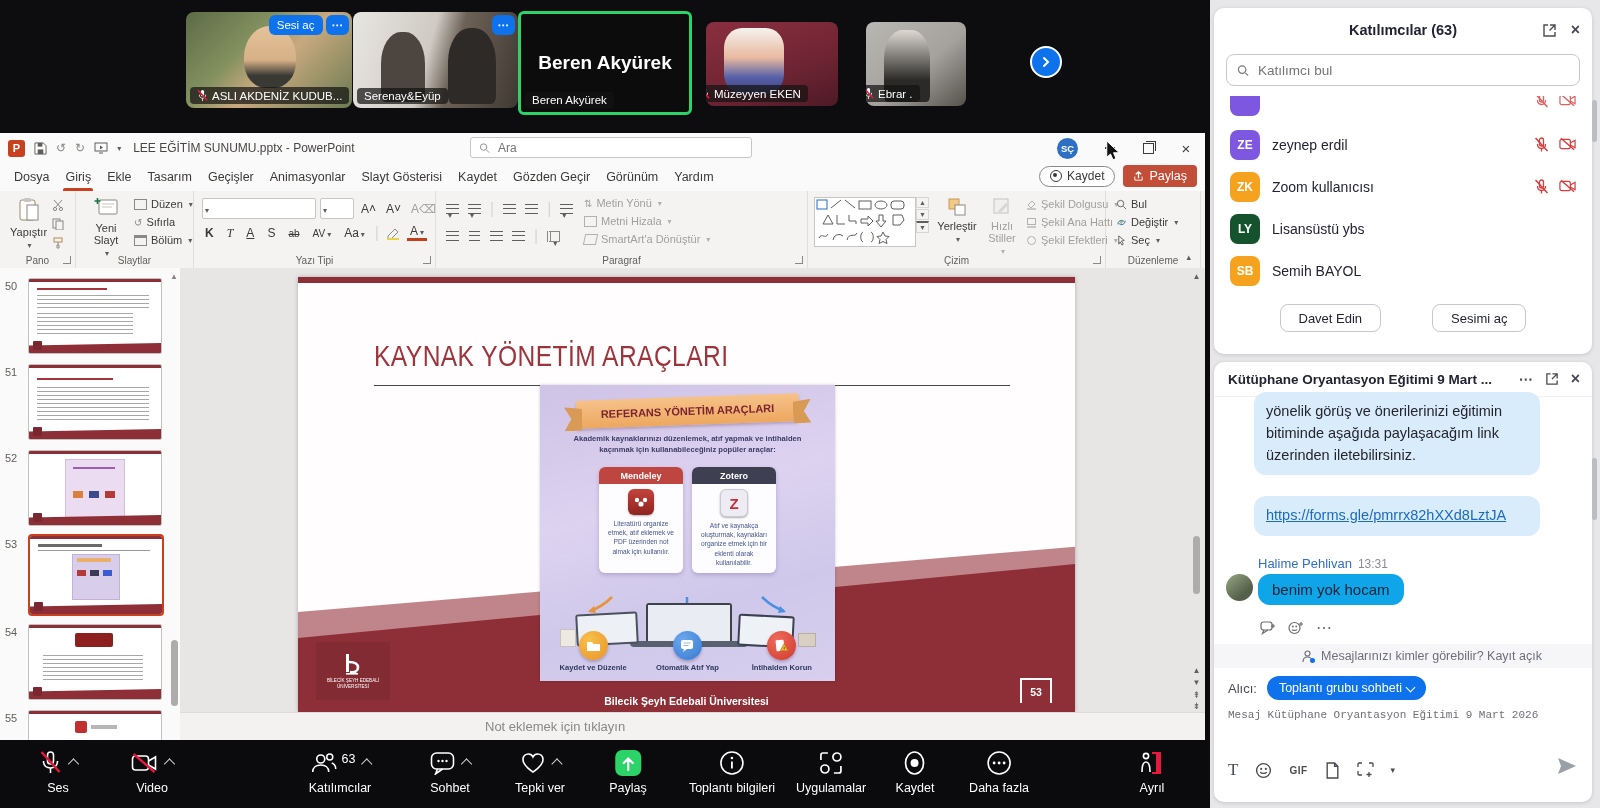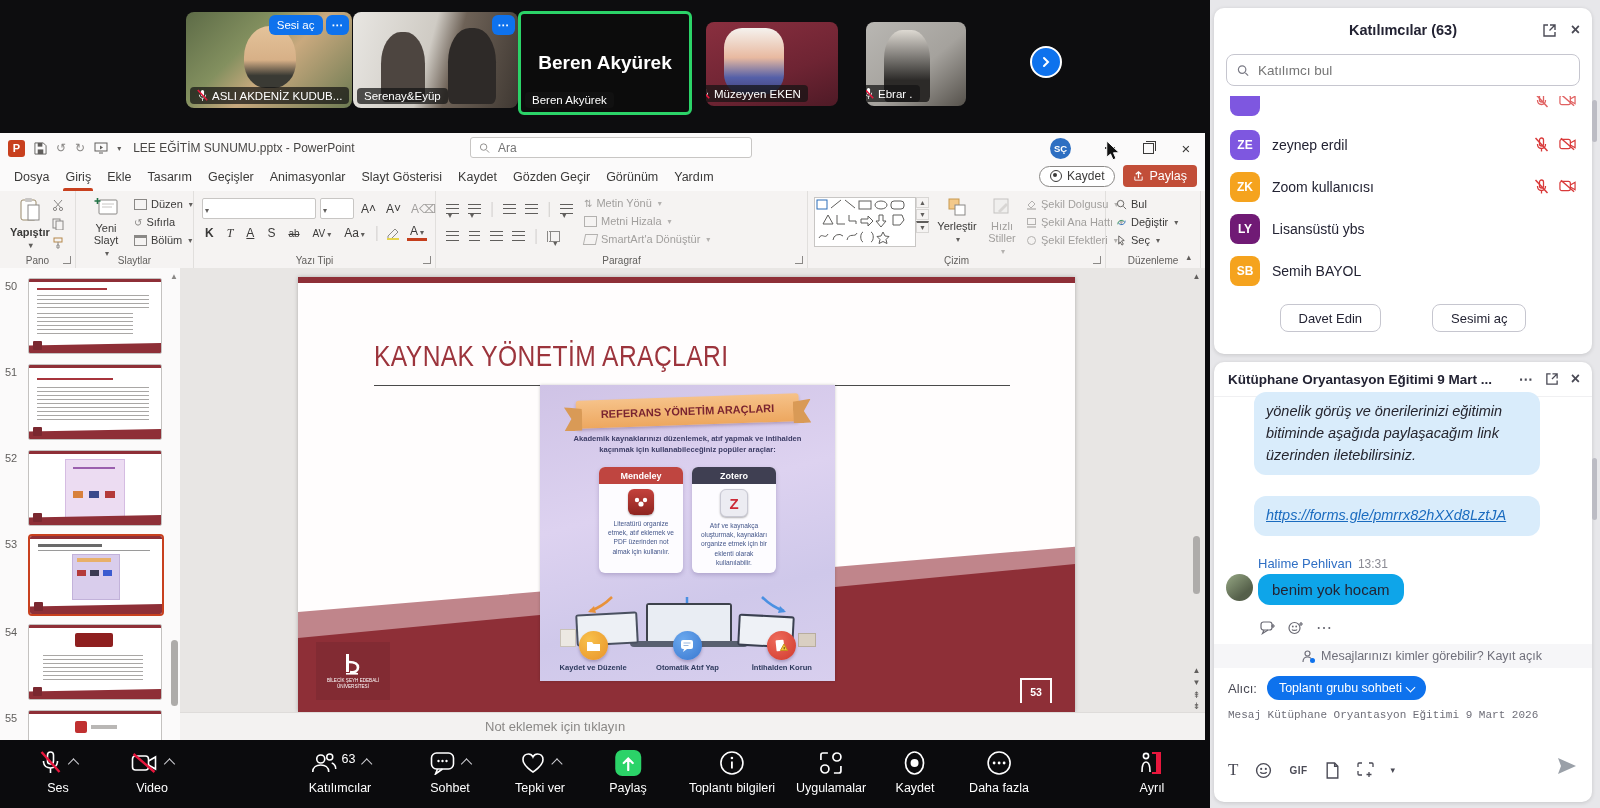--- a/index.html
+++ b/index.html
@@ -29,21 +29,21 @@
 
   
   .ppt{position:absolute;left:0;top:133px;width:1205px;height:607px;background:#f5f3f2;overflow:hidden;}
   .titlebar{position:absolute;left:0;top:0;width:100%;height:30px;background:#fbfafa;display:flex;align-items:center;}
   .qat{display:flex;align-items:center;gap:9px;padding-left:8px;color:#605e5c;}
   .ppt-logo{width:17px;height:17px;background:#c8401e;border-radius:3px;color:#fff;font-size:11px;font-weight:bold;display:flex;align-items:center;justify-content:center;}
   .tb-title{font-size:12px;color:#484644;margin-left:12px;white-space:nowrap;}
   .searchbox{position:absolute;left:470px;top:4px;width:282px;height:21px;border:1px solid #c8c6c4;border-radius:3px;background:#fff;display:flex;align-items:center;gap:6px;padding:0 8px;box-sizing:border-box;}
   .searchbox input{border:none;outline:none;font-size:12px;color:#605e5c;width:100%;font-family:inherit;background:transparent;}
   .tb-right{position:absolute;right:0;top:0;height:30px;display:flex;align-items:center;gap:0;}
-  .tb-av{width:21px;height:21px;border-radius:50%;background:#2d6fc2;color:#fff;font-size:9.5px;font-weight:bold;display:flex;align-items:center;justify-content:center;margin-right:20px;}
+  .tb-av{width:21px;height:21px;border-radius:50%;background:#2d6fc2;color:#fff;font-size:9.5px;font-weight:bold;display:flex;align-items:center;justify-content:center;margin-right:13px;}
   .wbtn{width:38px;height:30px;display:flex;align-items:center;justify-content:center;color:#3b3a39;cursor:pointer;font-size:15px;}
   .min-bar{width:10px;height:1.5px;background:#3b3a39;}
   .restore{width:9px;height:9px;border:1px solid #3b3a39;position:relative;}
   .restore:before{content:"";position:absolute;left:2px;top:-3px;width:9px;height:9px;border-top:1px solid #3b3a39;border-right:1px solid #3b3a39;}
   .menubar{position:absolute;left:0;top:30px;width:100%;height:28px;background:#fbfafa;display:flex;align-items:center;border-bottom:1px solid #e7e5e3;}
   .mtab{font-size:12.5px;color:#3b3a39;padding:0 8px;height:100%;display:flex;align-items:center;position:relative;cursor:pointer;white-space:nowrap;}
   .mtab.active:after{content:"";position:absolute;left:6px;right:6px;bottom:0;height:3px;background:#c8401e;border-radius:2px 2px 0 0;}
   .mb-right{position:absolute;right:8px;top:2px;display:flex;gap:8px;align-items:center;}
   .rec-pill{display:flex;align-items:center;gap:5px;border:1px solid #8a8886;border-radius:13px;background:#fff;height:21px;padding:0 10px;font-size:12px;color:#3b3a39;cursor:pointer;}
   .rec-dot{width:10px;height:10px;border:1.5px solid #3b3a39;border-radius:50%;position:relative;}
@@ -136,21 +136,21 @@
   .p-search input{border:none;outline:none;font-size:13.5px;color:#555;width:100%;font-family:inherit;}
   .prow{position:absolute;left:0;width:100%;height:42px;display:flex;align-items:center;padding:0 16px;box-sizing:border-box;gap:12px;}
   .pav{width:30px;height:30px;border-radius:8px;color:#fff;font-size:12px;font-weight:bold;display:flex;align-items:center;justify-content:center;flex:0 0 auto;}
   .pname{font-size:14px;color:#232333;flex:1;}
   .pstat{display:flex;gap:10px;}
   .p-btns{position:absolute;left:0;right:0;top:296px;display:flex;justify-content:space-around;padding:0 40px;}
   .pill-btn{border:1px solid #c6c6cf;background:#fff;border-radius:8px;height:28px;padding:0 18px;font-size:13px;color:#232333;font-family:inherit;cursor:pointer;}
   .ccard{top:362px;height:440px;}
   .c-head{height:34px;display:flex;align-items:center;padding:0 14px;font-size:13.5px;font-weight:bold;color:#232333;position:relative;border-bottom:1px solid #f0f0f2;}
   .c-icons{position:absolute;right:12px;top:0;height:34px;display:flex;align-items:center;gap:12px;color:#4a4a55;}
-  .bubble{background:#d9ecfb;border-radius:12px;padding:9px 12px;font-size:14.5px;color:#25252e;line-height:1.5;font-style:italic;}
+  .bubble{background:#d9ecfb;border-radius:12px;padding:9px 12px;font-size:14.5px;color:#25252e;line-height:1.5;}
   .bubble a{color:#1a6bbf;word-break:break-all;}
   .gbubble{background:#0ea5e9;border-radius:12px;padding:7px 14px;font-size:15px;color:#232333;display:inline-block;}
   .sender{font-size:13px;color:#2f6fc4;}
   .stime{font-size:12px;color:#8a8a93;margin-left:6px;}
   .reactions{display:flex;gap:12px;color:#6a6a74;align-items:center;}
   .privacy{position:absolute;left:0;right:0;top:282px;height:24px;background:#f6f6f8;display:flex;align-items:center;justify-content:center;gap:6px;font-size:12.5px;color:#6f6f7a;padding-left:38px;}
   .torow{position:absolute;left:14px;top:314px;display:flex;align-items:center;gap:10px;}
   .tolabel{font-size:13px;color:#4a4a55;}
   .topill{background:#0e72ed;color:#fff;font-size:12.5px;border:none;border-radius:14px;height:24px;padding:0 12px;display:flex;align-items:center;gap:5px;font-family:inherit;cursor:pointer;}
   .topill .c2{width:6px;height:6px;border-left:1.5px solid #fff;border-bottom:1.5px solid #fff;transform:rotate(-45deg);margin-top:-2px;}
@@ -296,21 +296,21 @@
             <path d="M2 6v4h8V6" stroke="#fff" fill="none"></path>
           </svg>
         <span>Paylaş</span>
       </button>
     </div>
   </div>
 
   <div class="ribbon">
 
     <div class="rgroup" style="width:76px;">
-      <div class="bigbtn dd" style="position:absolute;left:10px;top:6px;font-weight:bold;">
+      <div class="bigbtn dd" style="position:absolute;left:10px;top:6px;">
         <svg width="22" height="26" viewBox="0 0 22 26">
             <rect x="2" y="3" width="15" height="20" rx="2" fill="#fdfdfc" stroke="#9a8a6a"></rect>
             <rect x="6" y="1" width="7" height="4" rx="1" fill="#c8c6c4"></rect>
             <rect x="9" y="8" width="11" height="15" fill="#fff" stroke="#8a8886"></rect>
           </svg>
         <span>Yapıştır</span>
       </div>
       <div style="position:absolute;left:52px;top:8px;display:flex;flex-direction:column;gap:7px;">
         <svg width="12" height="12" viewBox="0 0 12 12">
             <line x1="2" y1="1" x2="9" y2="9" stroke="#8a8886"></line>
@@ -669,20 +669,21 @@
         </div>
 
         <div class="s-logo">
           <svg width="22" height="24" viewBox="0 0 22 24">
               <rect x="4" y="2" width="3" height="18" fill="#fff"></rect>
               <path d="M7 10c6 0 9 2 9 5.5S13 21 8 20" fill="none" stroke="#fff" stroke-width="2.6"></path>
               <rect x="4" y="21" width="12" height="1.6" fill="#fff"></rect>
             </svg>
           <div class="cap">BİLECİK ŞEYH EDEBALİ ÜNİVERSİTESİ</div>
         </div>
+        <div class="s-footer">Bilecik Şeyh Edebali Üniversitesi</div>
         <div class="s-page">53</div>
       </div>
 
       <div class="vscroll">
         <span class="vs-el" style="top:4px;">▲</span>
         <div class="vs-thumb"></div>
         <span class="vs-el" style="top:398px;">▲</span>
         <span class="vs-el" style="top:410px;">▼</span>
         <span class="vs-el" style="top:422px;font-size:9px;">⇞</span>
         <span class="vs-el" style="top:433px;font-size:9px;">⇟</span>
@@ -901,21 +902,21 @@
           </svg>
         <svg width="17" height="14" viewBox="0 0 18 14">
             <rect x="1" y="2" width="11" height="10" rx="2" fill="none" stroke="#d93a3a" stroke-width="1.3"></rect>
             <path d="M12 6l5-3v8l-5-3" fill="none" stroke="#d93a3a" stroke-width="1.3"></path>
             <line x1="2" y1="1" x2="16" y2="13" stroke="#d93a3a" stroke-width="1.5"></line>
           </svg>
       </div>
     </div>
 
     <div class="prow" style="top:200px;">
-      <div class="pav" style="background:#701a75;">LY</div>
+      <div class="pav" style="background:#14532d;">LY</div>
       <span class="pname">Lisansüstü ybs</span>
     </div>
 
     <div class="prow" style="top:242px;">
       <div class="pav" style="background:#f5a31e;">SB</div>
       <span class="pname">Semih BAYOL</span>
     </div>
 
     <div class="p-btns">
       <button class="pill-btn">Davet Edin</button>

